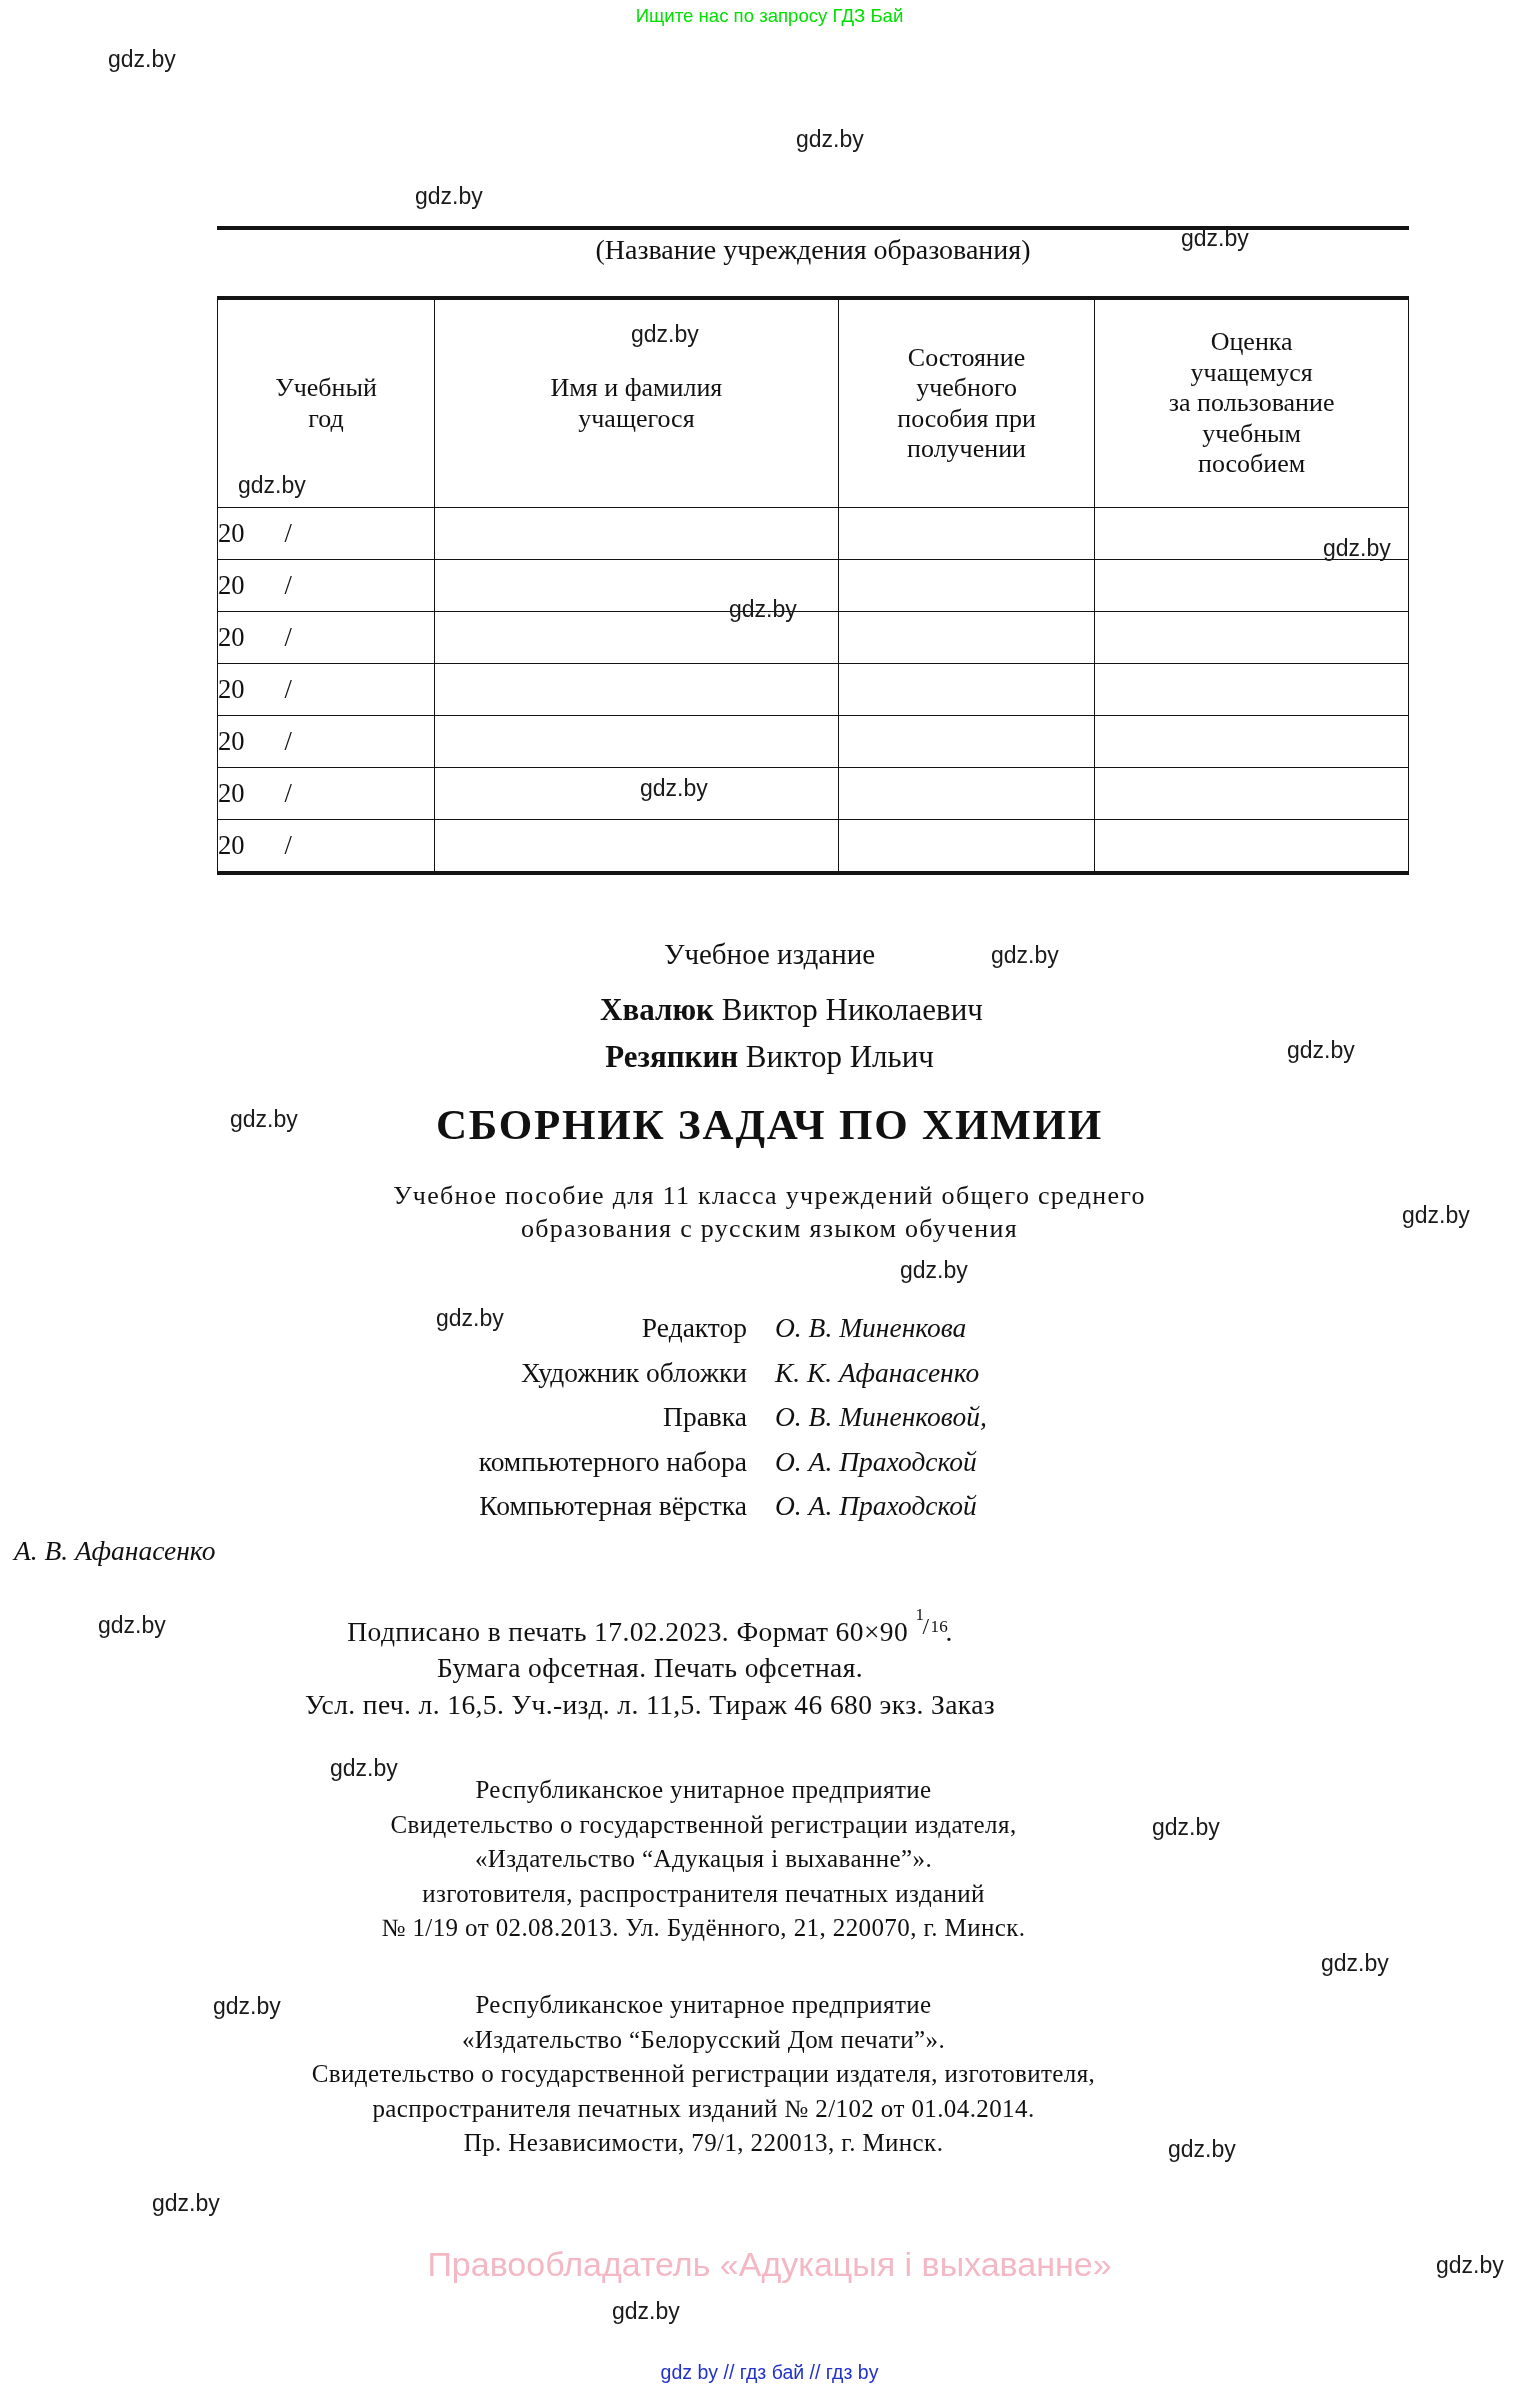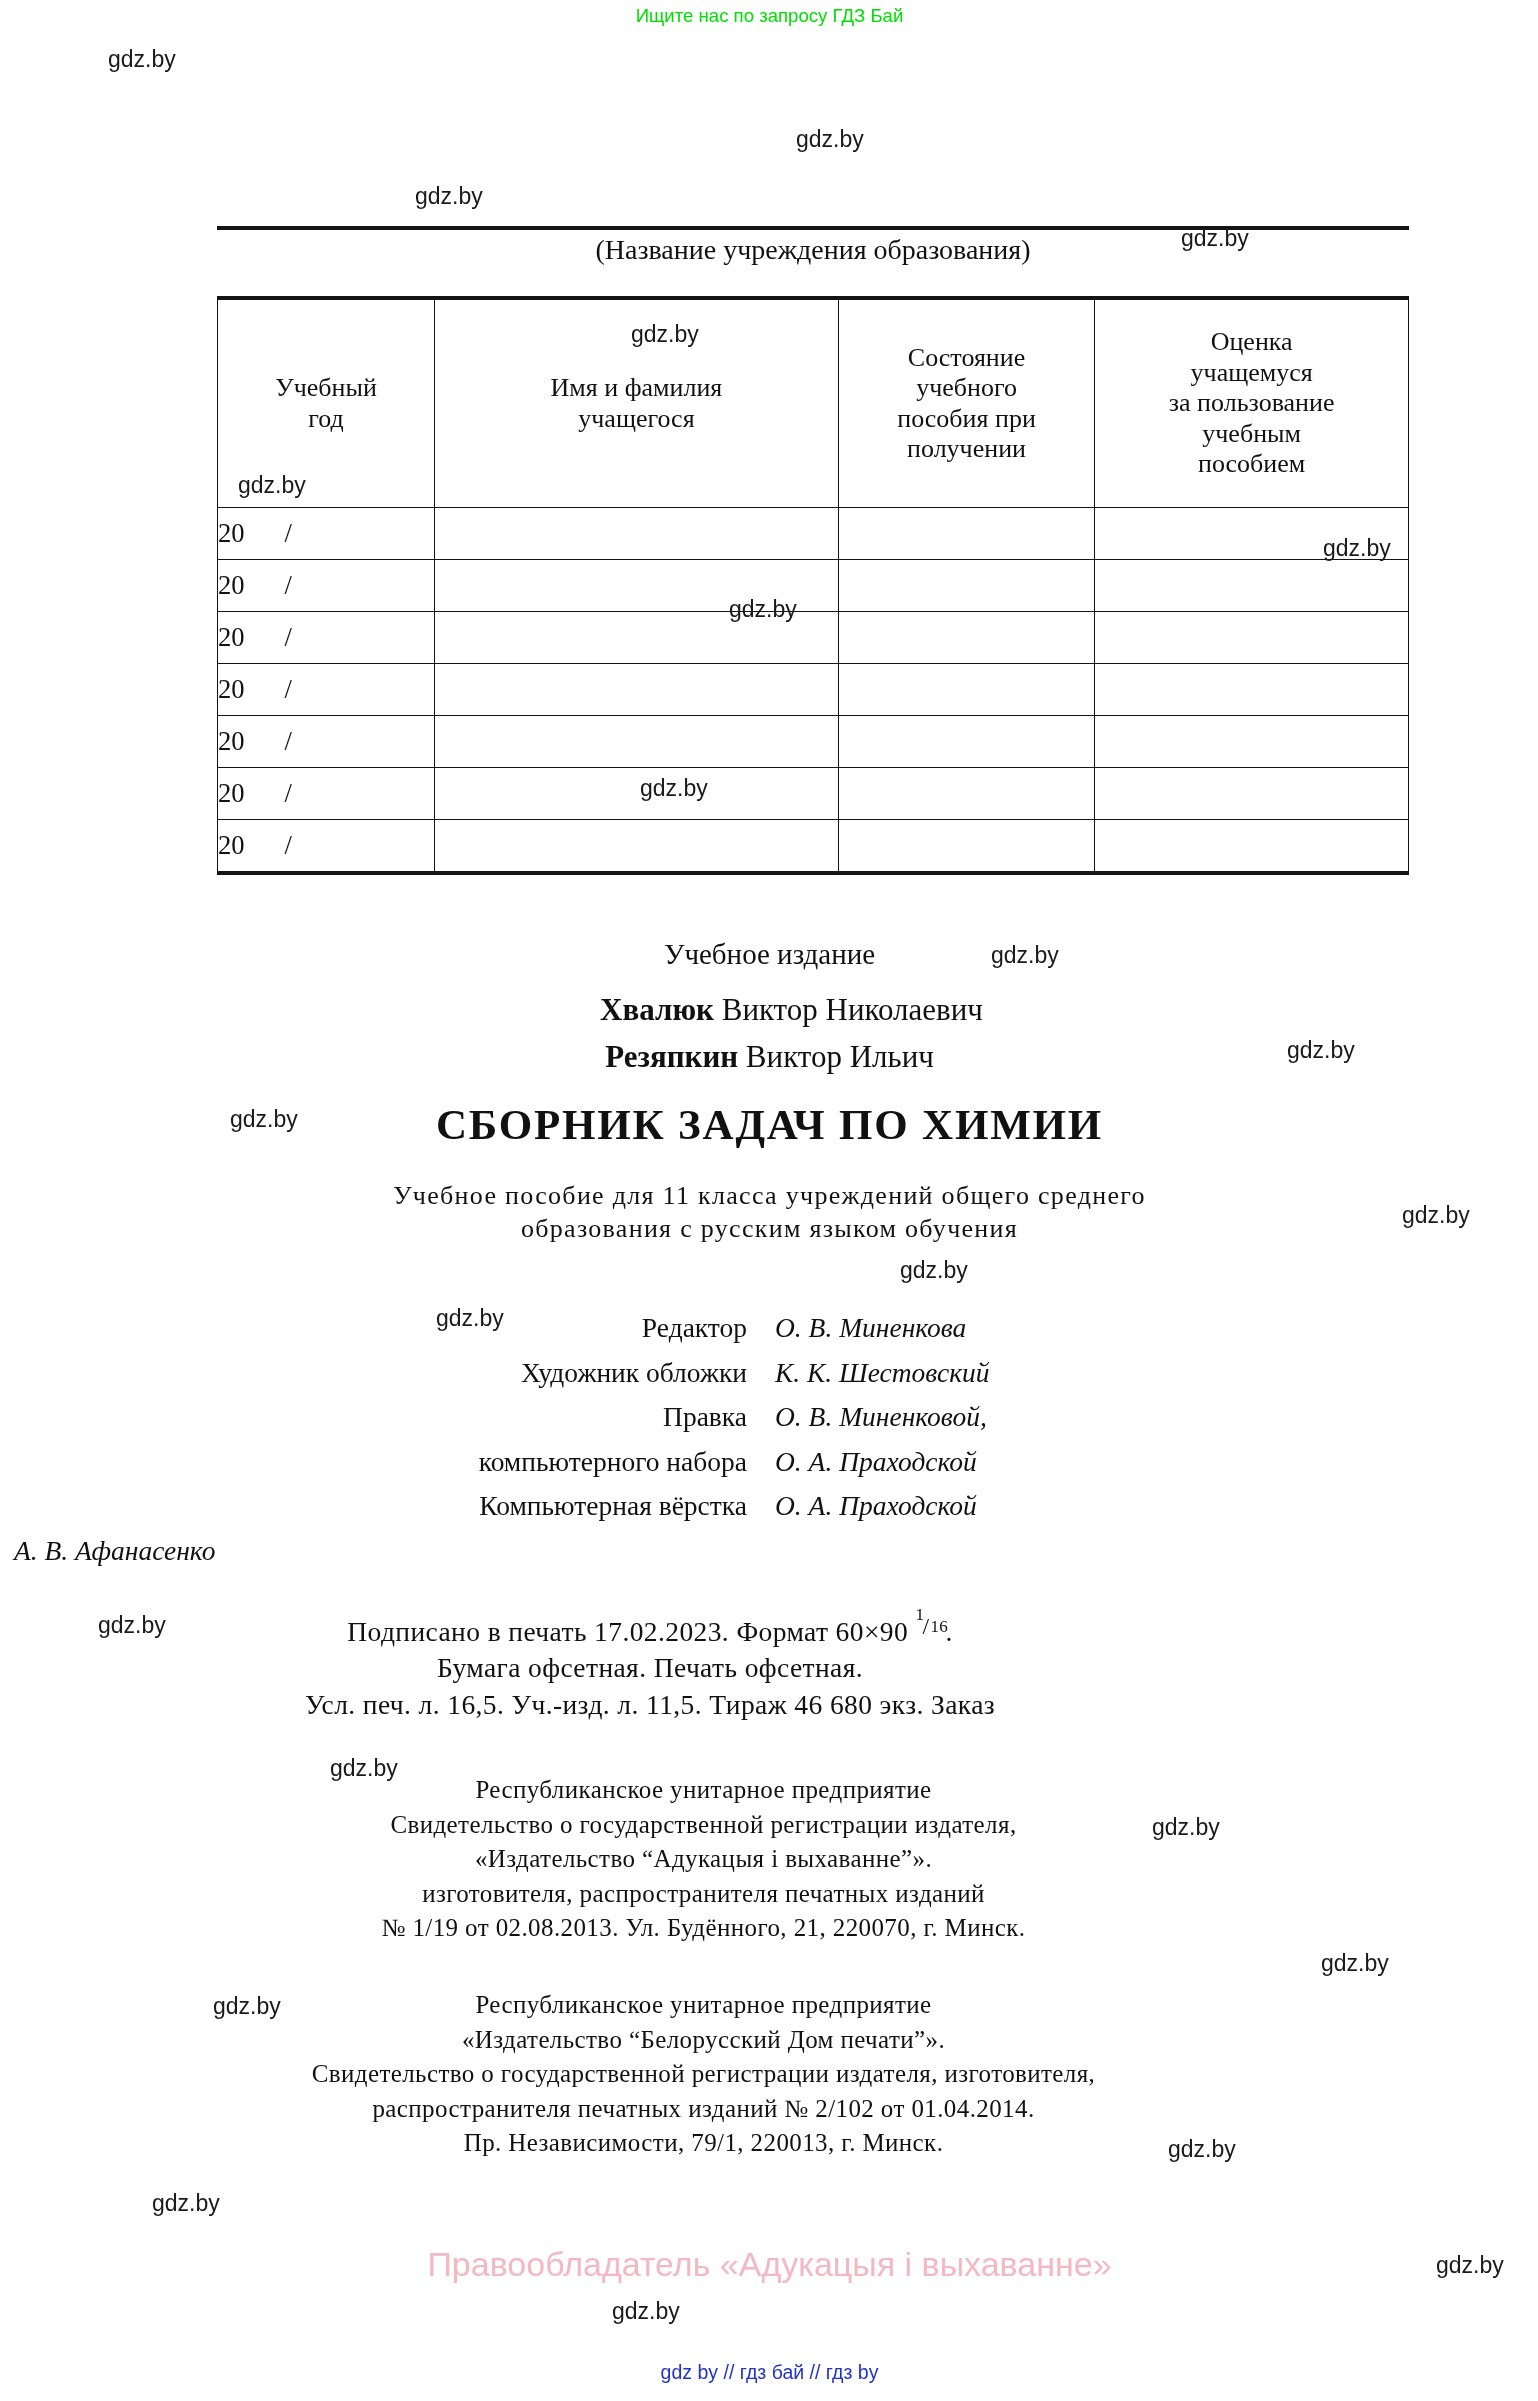--- a/index.html
+++ b/index.html
@@ -317,21 +317,21 @@
     <div>образования с русским языком обучения</div>
   </div>
 
   <div class="credits" id="credits-list">
       <div class="credits-row">
         <div class="credits-role">Редактор</div>
         <div class="credits-person">О. В. Миненкова</div>
       </div>
       <div class="credits-row">
         <div class="credits-role">Художник обложки</div>
-        <div class="credits-person">К. К. Шестовский</div>
+        <div class="credits-person">К. К. Афанасенко</div>
       </div>
       <div class="credits-row">
         <div class="credits-role">Правка</div>
         <div class="credits-person">О. В. Миненковой,</div>
       </div>
       <div class="credits-row">
         <div class="credits-role">компьютерного набора</div>
         <div class="credits-person">О. А. Праходской</div>
       </div>
       <div class="credits-row">

